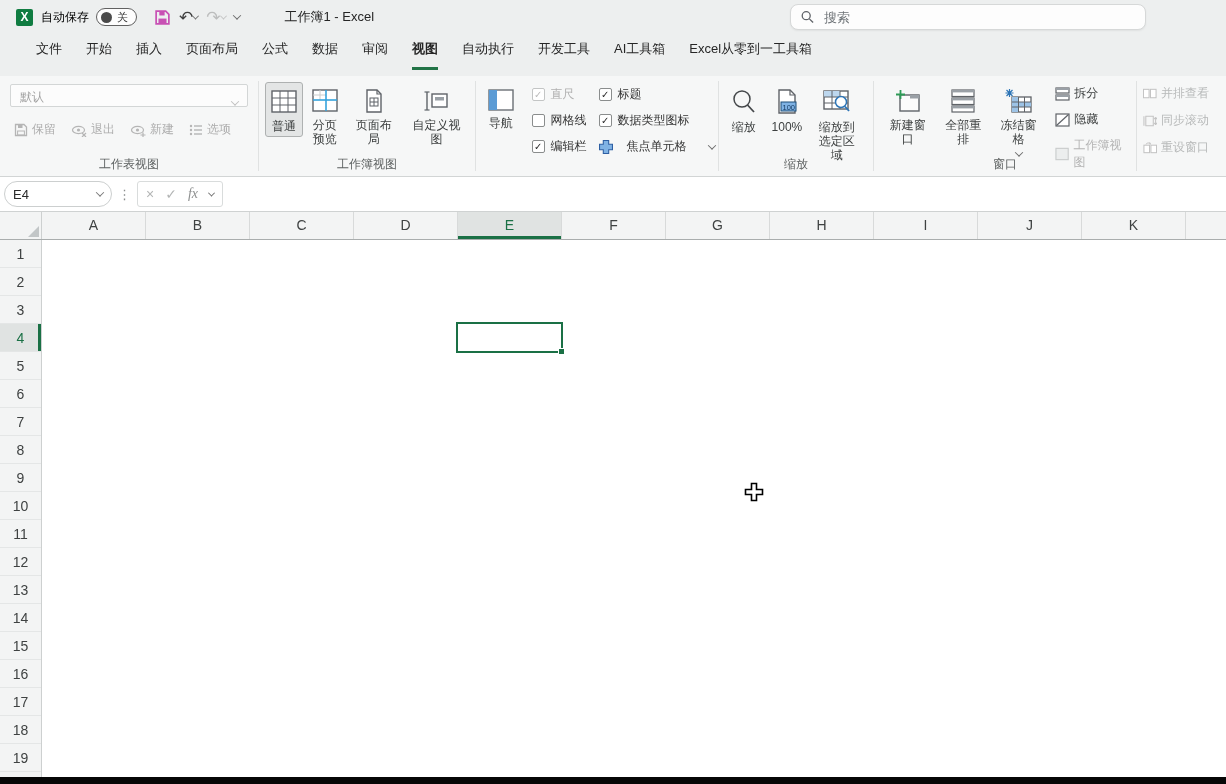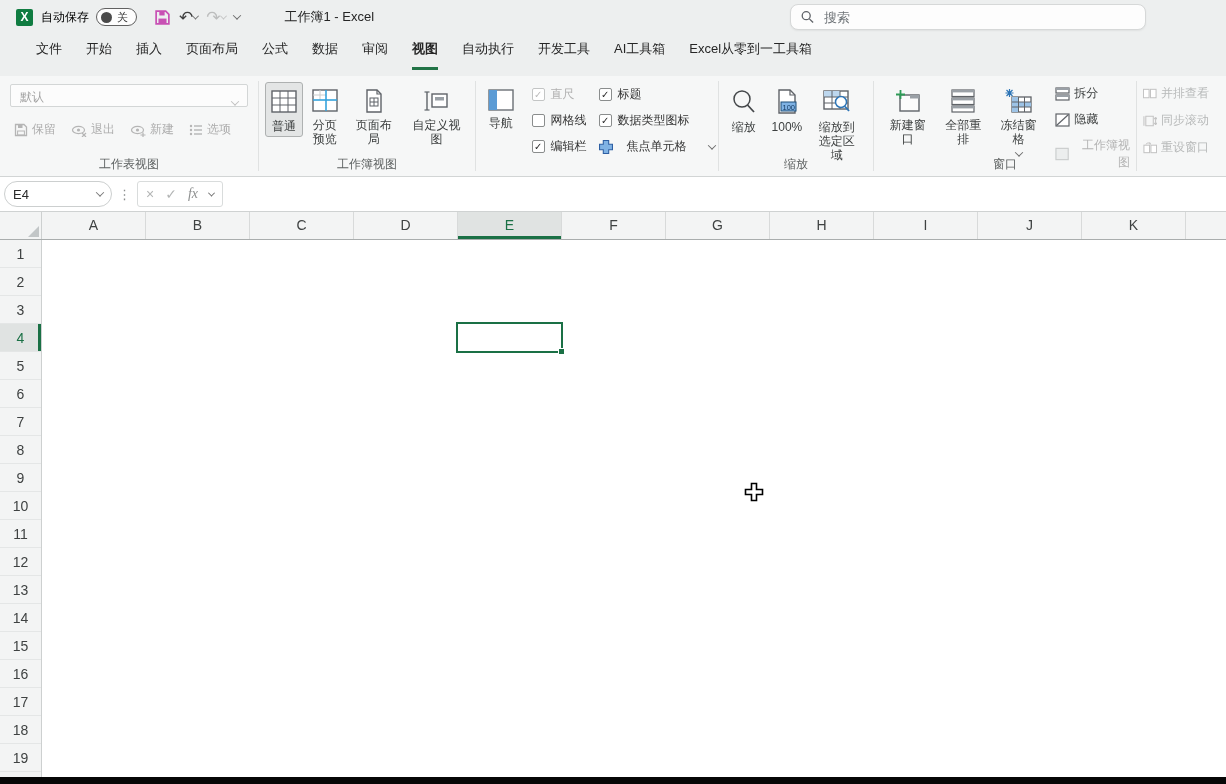--- a/index.html
+++ b/index.html
@@ -74,21 +74,21 @@
   .focus-row { display:flex; align-items:center; gap:14px; font-size:12px; color:#333; white-space:nowrap; }
   .focus-row .chev { margin-left:8px; }
 
   
   .g-zoom { width:154px; }
   .zoom-flex { display:flex; gap:4px; align-items:flex-start; }
 
   
   .g-window { width:262px; }
   .win-flex { display:flex; align-items:flex-start; }
-  .win-small { display:flex; flex-direction:column; gap:9px; margin-left:9px; margin-top:3px;text-align:right; }
+  .win-small { display:flex; flex-direction:column; gap:9px; margin-left:9px; margin-top:3px; }
   .win-small .sv-btn { color:#3d4040; }
   .win-small .sv-btn.disabled { color:#b4b4b4; }
 
   
   .g-side { width:78px; overflow:hidden; }
   .side-col { display:flex; flex-direction:column; gap:10px; margin-top:3px; }
   .side-col .sv-btn { color:#b7b9b9; white-space:nowrap; }
 
   
   .formulabar { height:35px; background:#fff; border-bottom:1px solid #cfd2d2; display:flex; align-items:center; }

